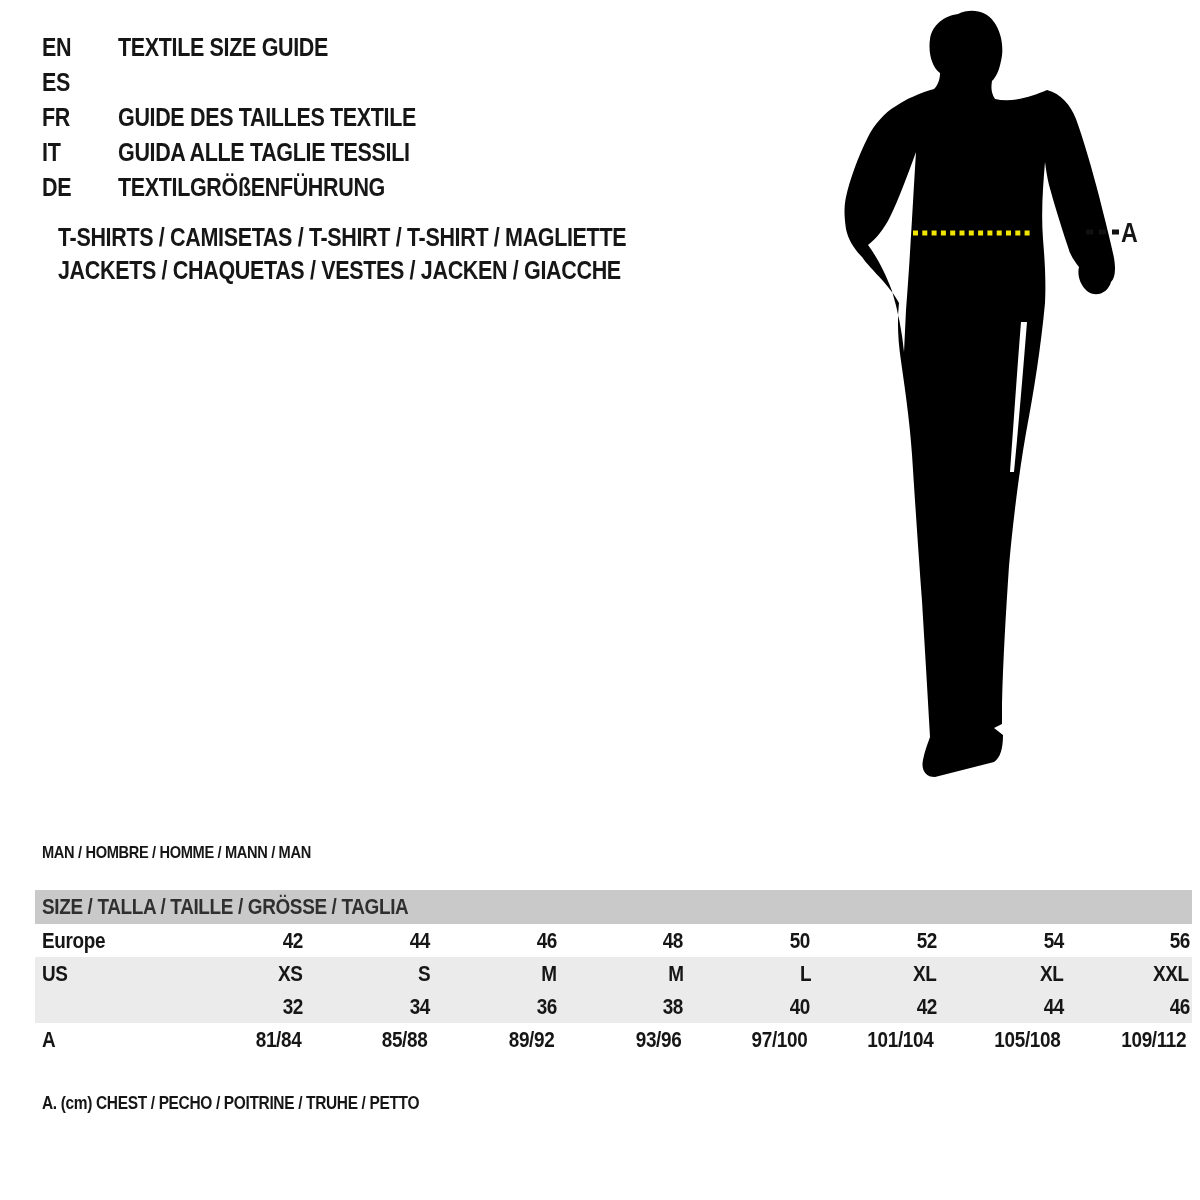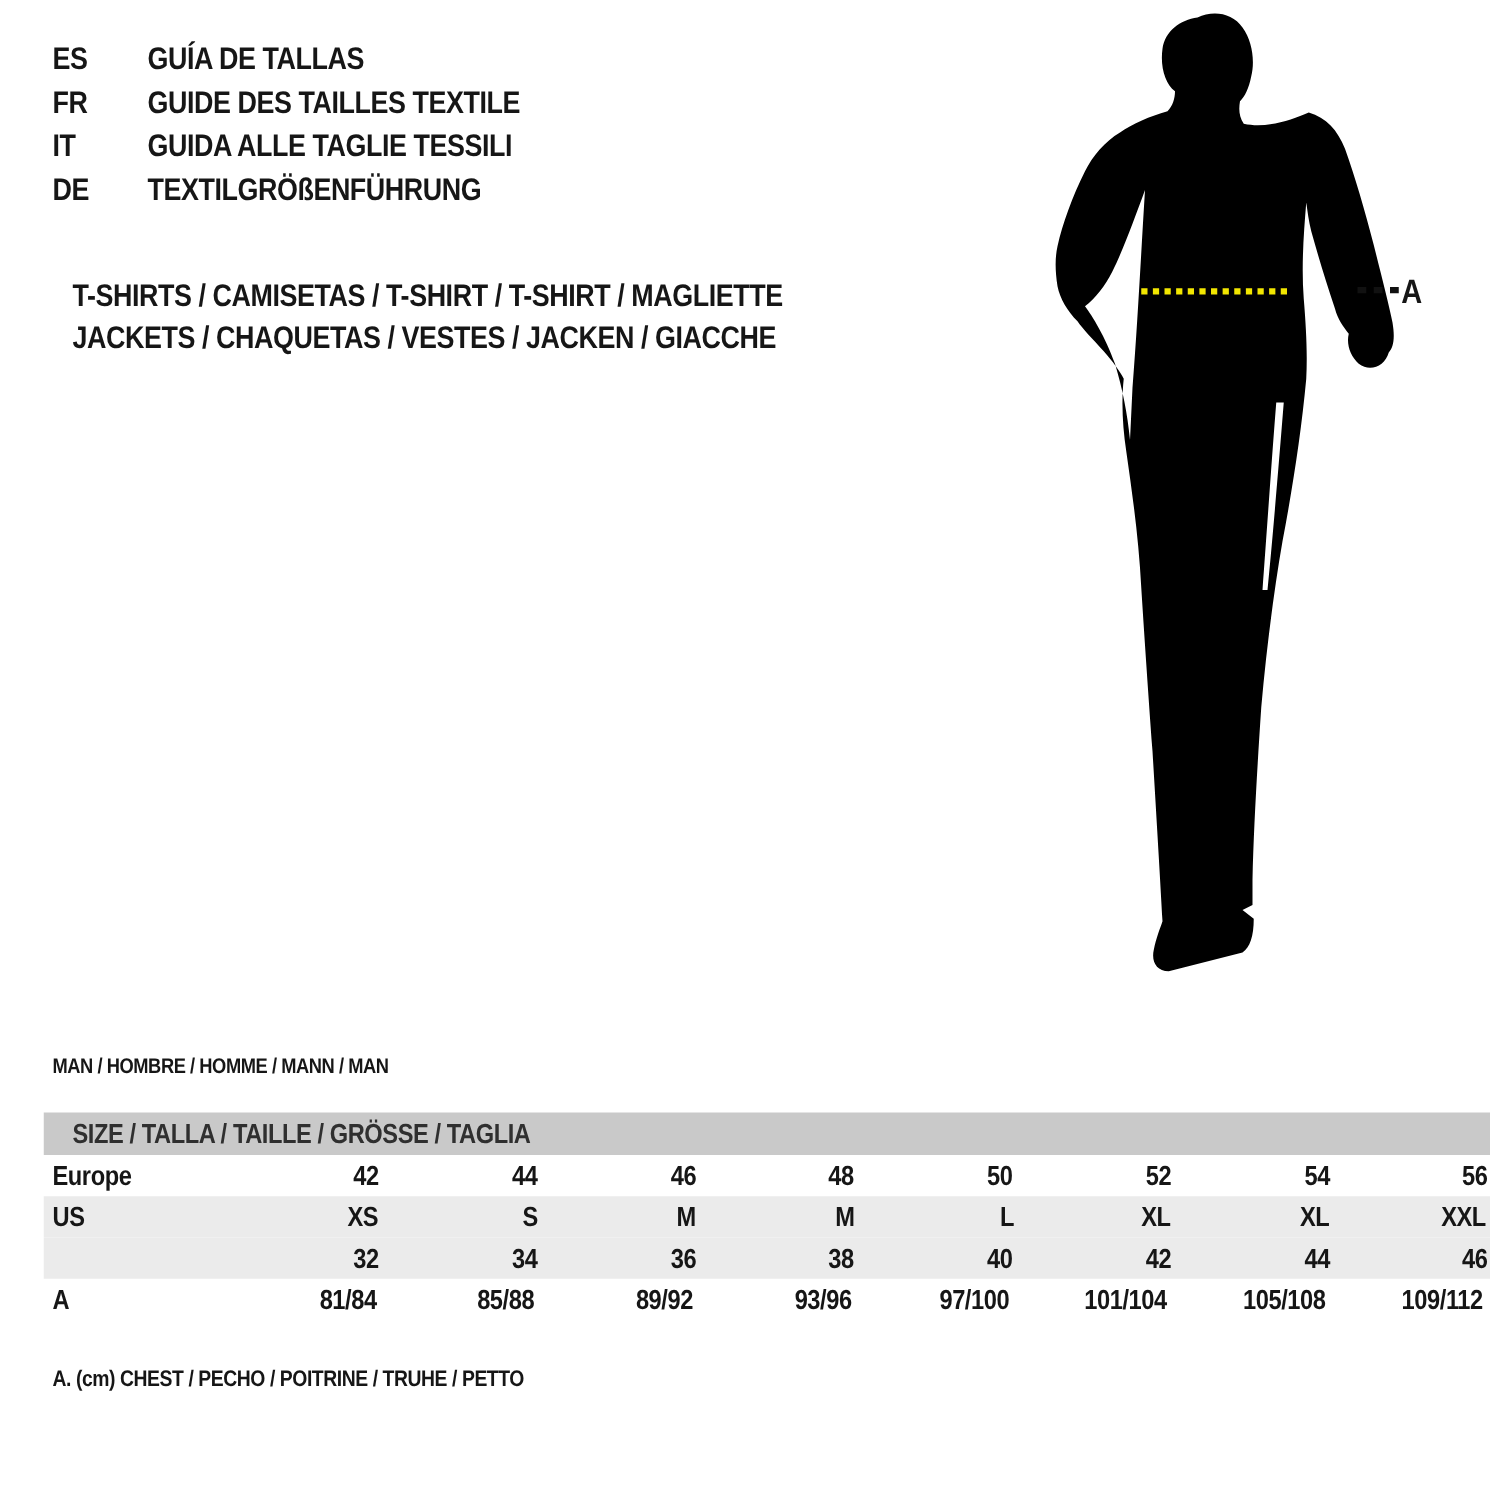--- a/index.html
+++ b/index.html
@@ -82,21 +82,21 @@
   
   .size-table {
     left: 35px;
     top: 890px;
     width: 1157px;
   }
   .t-header {
     height: 34px;
     line-height: 34px;
     background: #c9c9c9;
-    padding-left: 23px;
+    padding-left: 7px;
     font-size: 22px;
     font-weight: 700;
     color: #2f2f2f;
     box-sizing: border-box;
   }
   .t-row {
     display: grid;
     grid-template-columns: 143px repeat(8, 1fr);
     height: 33px;
     align-items: center;
@@ -114,22 +114,25 @@
     top: 1093px;
     font-size: 18px;
     font-weight: 700;
   }
 </style>
 </head>
 <body>
 
 <div class="abs lang-list">
   <div class="lang-row">
+    <span><span class="cx">EN</span></span>
+    <span><span class="cx">TEXTILE SIZE GUIDE</span></span>
+  </div>
+  <div class="lang-row">
     <span><span class="cx">ES</span></span>
-    <span><span class="cx">GUÍA DE TALLAS</span></span>
   </div>
   <div class="lang-row">
     <span><span class="cx">FR</span></span>
     <span><span class="cx">GUIDE DES TAILLES TEXTILE</span></span>
   </div>
   <div class="lang-row">
     <span><span class="cx">IT</span></span>
     <span><span class="cx">GUIDA ALLE TAGLIE TESSILI</span></span>
   </div>
   <div class="lang-row">

